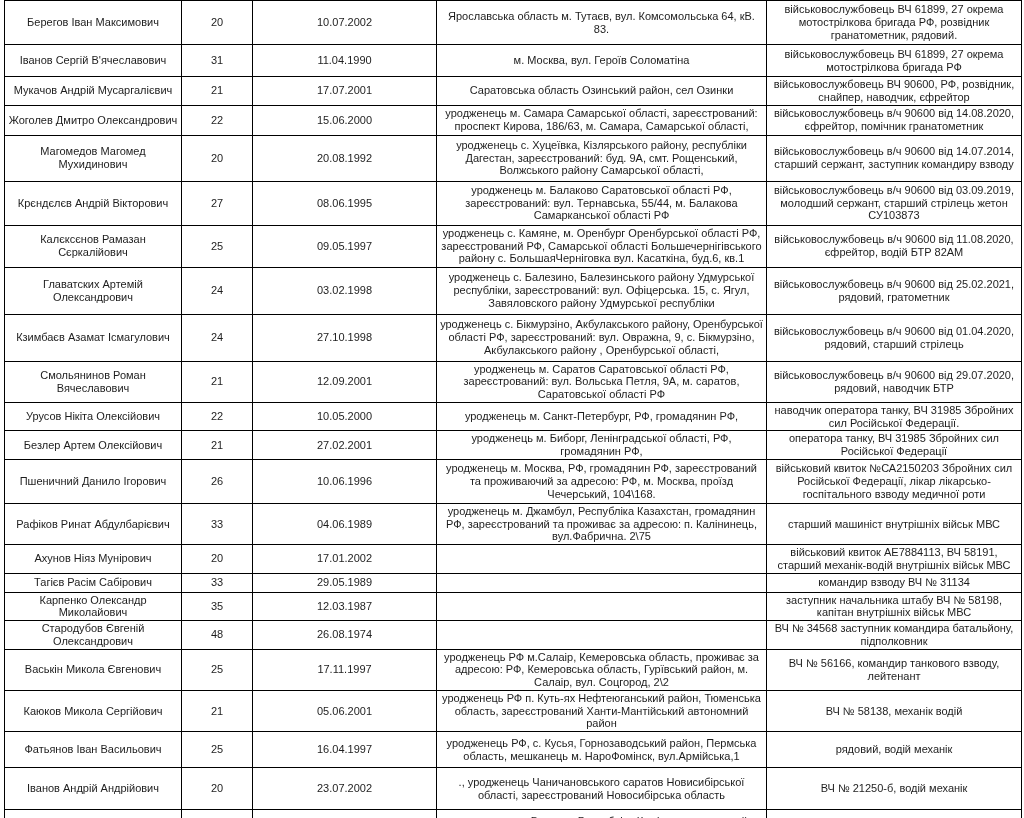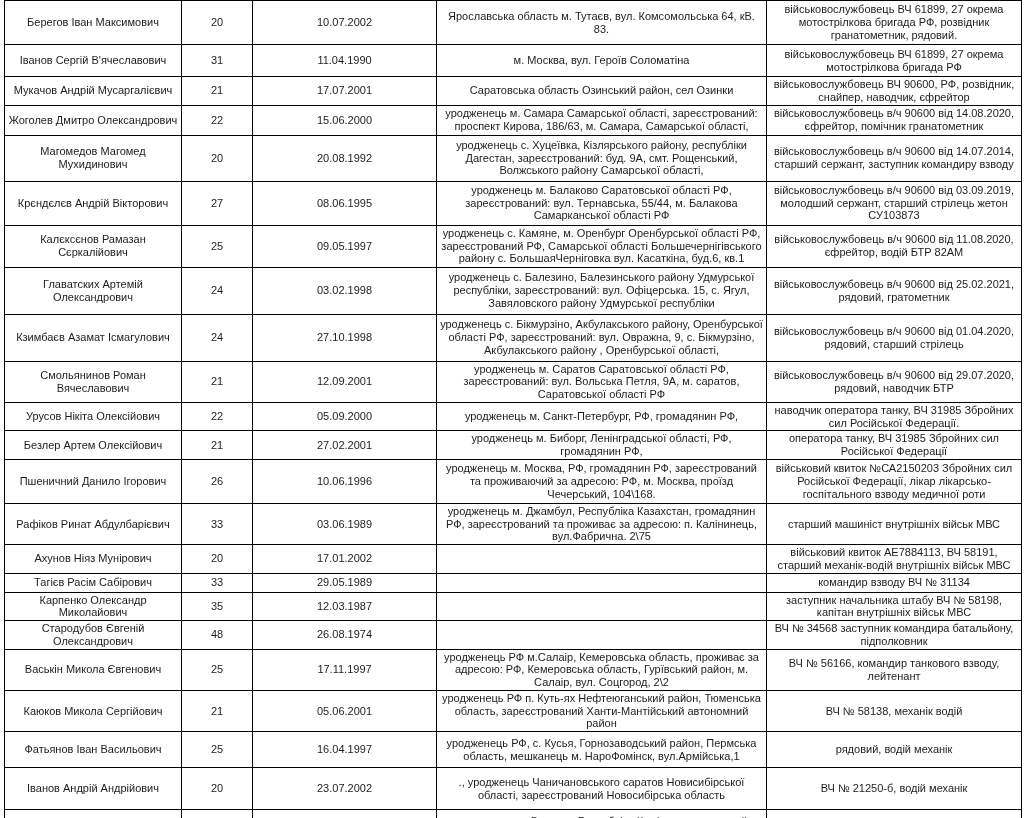--- a/index.html
+++ b/index.html
@@ -116,42 +116,42 @@
         <tr style="height: 39px; padding-left: 41px;">
     <td>Смольянинов Роман Вячеславович</td>
     <td>21</td>
     <td>12.09.2001</td>
     <td>уродженець м. Саратов Саратовської області  РФ, зареєстрований: вул. Вольська Петля, 9А, м. саратов, Саратовської області РФ</td>
     <td>військовослужбовець в/ч 90600 від 29.07.2020, рядовий, наводчик БТР</td>
   </tr>
         <tr style="height: 26px;">
     <td>Урусов Нікіта Олексійович</td>
     <td>22</td>
-    <td>05.09.2000</td>
+    <td>10.05.2000</td>
     <td>уродженець м. Санкт-Петербург, РФ, громадянин РФ,</td>
     <td>наводчик оператора танку, ВЧ 31985 Збройних сил Російської Федерації.</td>
   </tr>
         <tr style="height: 26px;">
     <td>Безлер Артем Олексійович</td>
     <td>21</td>
     <td>27.02.2001</td>
     <td>уродженець м. Биборг, Ленінградської області, РФ, громадянин РФ,</td>
     <td>оператора танку, ВЧ 31985 Збройних сил Російської Федерації</td>
   </tr>
         <tr style="height: 44px;">
     <td>Пшеничний Данило Ігорович</td>
     <td>26</td>
     <td>10.06.1996</td>
     <td>уродженець м. Москва, РФ, громадянин РФ, зареєстрований та проживаючий за адресою: РФ, м. Москва, проїзд Чечерський, 104\168.</td>
     <td>військовий квиток №СА2150203 Збройних сил Російської Федерації, лікар лікарсько-госпітального взводу медичної роти</td>
   </tr>
         <tr style="height: 32px;">
     <td>Рафіков Ринат Абдулбарієвич</td>
     <td>33</td>
-    <td>03.06.1989</td>
+    <td>04.06.1989</td>
     <td>уродженець м. Джамбул, Республіка Казахстан, громадянин РФ, зареєстрований та проживає за адресою: п. Калінинець, вул.Фабрична. 2\75</td>
     <td>старший машиніст внутрішніх військ МВС</td>
   </tr>
         <tr style="height: 28px; margin-left: 20px;">
     <td>Ахунов Ніяз Мунірович</td>
     <td>20</td>
     <td>17.01.2002</td>
     <td></td>
     <td>військовий квиток АЕ7884113, ВЧ 58191, старший механік-водій внутрішніх військ МВС</td>
   </tr>

